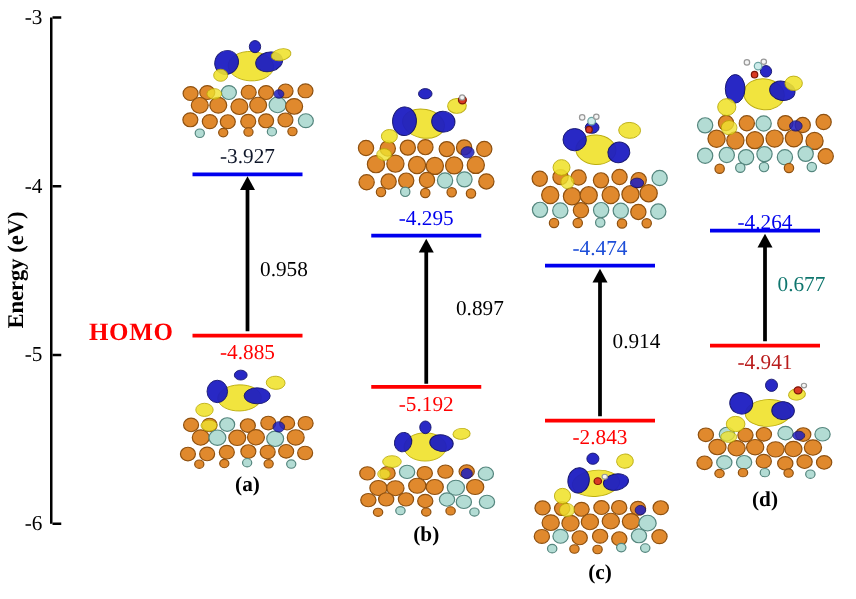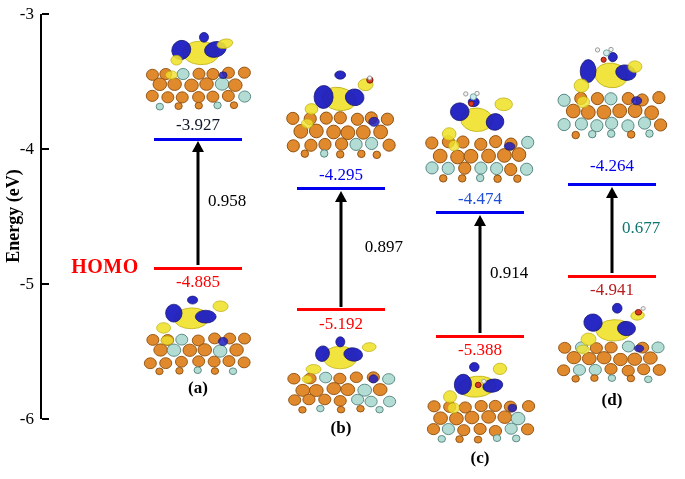--- a/index.html
+++ b/index.html
@@ -88,21 +88,21 @@
           <ellipse cx="32.5" cy="55.8" rx="6.1" ry="4.7" fill="#f0e330" stroke="#b8a800" stroke-width="0.8" opacity="0.8" transform="rotate(0 32.5 55.8)"></ellipse>
           <ellipse cx="86.0" cy="55.9" rx="4.1" ry="3.8" fill="#1d1dc2" stroke="#0d0d6b" stroke-width="0.8" opacity="0.85" transform="rotate(0 86.0 55.9)"></ellipse>
         </svg>
       </div>
     <div class="level lumo-line" style="left: 154px; top: 137.645px; width: 88px; background: rgb(0, 0, 238);"></div>
     <div class="value lumo-value" style="left: 154px; top: 115.145px; width: 88px; color: #0f172a;">-3.927</div>
     <div class="arrow" style="left: 190px; top: 141.145px; height: 124.33px;">
         <div class="head"></div>
         <div class="shaft"></div>
       </div>
-    <div class="gap" style="left: 208px; top: 191px; color: rgb(0, 0, 0);">0.958</div>
+    <div class="gap" style="left: 208px; top: 206px; color: rgb(0, 0, 0);">0.958</div>
     <div class="level homo-line" style="left: 154px; top: 266.975px; width: 88px; background: rgb(255, 0, 0);"></div>
     <div class="value homo-value" style="left: 154px; top: 272.475px; width: 88px; color: rgb(255, 0, 0);">-4.885</div>
     <div class="mol mol-bottom" style="left: 140px; top: 292px; width: 116px; height: 86px;">
         <svg viewBox="0 0 120 98" width="100%" height="100%" preserveAspectRatio="none" xmlns="http://www.w3.org/2000/svg">
           <circle cx="13.3" cy="54.6" r="6.2" fill="#e0892d" stroke="#8f5110" stroke-width="1"></circle>
           <circle cx="28.6" cy="54.7" r="6.2" fill="#e0892d" stroke="#8f5110" stroke-width="1"></circle>
           <circle cx="43.2" cy="54.3" r="6.2" fill="#b3dcd4" stroke="#55867e" stroke-width="1"></circle>
           <circle cx="60.3" cy="55.2" r="6.2" fill="#e0892d" stroke="#8f5110" stroke-width="1"></circle>
           <circle cx="77.2" cy="52.9" r="6.2" fill="#e0892d" stroke="#8f5110" stroke-width="1"></circle>
           <circle cx="92.8" cy="53.0" r="6.2" fill="#e0892d" stroke="#8f5110" stroke-width="1"></circle>
@@ -270,21 +270,21 @@
         </svg>
       </div>
     <div class="level lumo-line" style="left: 436px; top: 211.49px; width: 88px; background: rgb(0, 0, 238);"></div>
     <div class="value lumo-value" style="left: 436px; top: 188.99px; width: 88px; color: #1d4ed8;">-4.474</div>
     <div class="arrow" style="left: 472px; top: 214.99px; height: 118.39px;">
         <div class="head"></div>
         <div class="shaft"></div>
       </div>
     <div class="gap" style="left: 490px; top: 262.685px; color: rgb(0, 0, 0);">0.914</div>
     <div class="level homo-line" style="left: 436px; top: 334.88px; width: 88px; background: rgb(255, 0, 0);"></div>
-    <div class="value homo-value" style="left: 436px; top: 340.38px; width: 88px; color: rgb(255, 0, 0);">-5.388</div>
+    <div class="value homo-value" style="left: 436px; top: 340.38px; width: 88px; color: rgb(255, 0, 0);">-2.843</div>
     <div class="mol mol-bottom" style="left: 421px; top: 358px; width: 118px; height: 88px;">
         <svg viewBox="0 0 120 98" width="100%" height="100%" preserveAspectRatio="none" xmlns="http://www.w3.org/2000/svg">
           <circle cx="13.3" cy="53.8" r="6.2" fill="#e0892d" stroke="#8f5110" stroke-width="1"></circle>
           <circle cx="29.2" cy="54.4" r="6.2" fill="#e0892d" stroke="#8f5110" stroke-width="1"></circle>
           <circle cx="45.0" cy="55.1" r="6.2" fill="#e0892d" stroke="#8f5110" stroke-width="1"></circle>
           <circle cx="61.2" cy="53.5" r="6.2" fill="#e0892d" stroke="#8f5110" stroke-width="1"></circle>
           <circle cx="75.6" cy="53.4" r="6.2" fill="#e0892d" stroke="#8f5110" stroke-width="1"></circle>
           <circle cx="90.9" cy="54.2" r="6.2" fill="#e0892d" stroke="#8f5110" stroke-width="1"></circle>
           <circle cx="109.4" cy="53.6" r="6.2" fill="#e0892d" stroke="#8f5110" stroke-width="1"></circle>
           <circle cx="19.9" cy="67.0" r="7.0" fill="#e0892d" stroke="#8f5110" stroke-width="1"></circle>
@@ -356,21 +356,21 @@
           <ellipse cx="60.8" cy="11.3" rx="4.6" ry="4.7" fill="#1d1dc2" stroke="#0d0d6b" stroke-width="0.8" opacity="0.95" transform="rotate(0 60.8 11.3)"></ellipse>
           <ellipse cx="30.8" cy="57.3" rx="6.4" ry="5.8" fill="#f0e330" stroke="#b8a800" stroke-width="0.8" opacity="0.8" transform="rotate(0 30.8 57.3)"></ellipse>
           <ellipse cx="85.1" cy="55.9" rx="5.1" ry="4.2" fill="#1d1dc2" stroke="#0d0d6b" stroke-width="0.8" opacity="0.85" transform="rotate(0 85.1 55.9)"></ellipse>
           <circle cx="54.4" cy="7.0" r="3.1" fill="#cdeceb" stroke="#6fa6a4" stroke-width="1"></circle>
           <circle cx="45.3" cy="4.0" r="2.2" fill="#f4f4f4" stroke="#999999" stroke-width="1"></circle>
           <circle cx="59.0" cy="3.5" r="2.2" fill="#f4f4f4" stroke="#999999" stroke-width="1"></circle>
           <circle cx="51.5" cy="14.0" r="2.6" fill="#d93a24" stroke="#7e1608" stroke-width="1"></circle>
         </svg>
       </div>
     <div class="level lumo-line" style="left: 568px; top: 183.14px; width: 88px; background: rgb(0, 0, 238);"></div>
-    <div class="value lumo-value" style="left: 568px; top: 156px; width: 88px; color: rgb(0, 0, 238);">-4.264</div>
+    <div class="value lumo-value" style="left: 568px; top: 168px; width: 88px; color: rgb(0, 0, 238);">-4.264</div>
     <div class="arrow" style="left: 604px; top: 186.64px; height: 86.395px;">
         <div class="head"></div>
         <div class="shaft"></div>
       </div>
     <div class="gap" style="left: 622px; top: 218.337px; color: #0f766e;">0.677</div>
     <div class="level homo-line" style="left: 568px; top: 274.535px; width: 88px; background: rgb(255, 0, 0);"></div>
     <div class="value homo-value" style="left: 568px; top: 280.035px; width: 88px; color: #b91c1c;">-4.941</div>
     <div class="mol mol-bottom" style="left: 553px; top: 300px; width: 118px; height: 86px;">
         <svg viewBox="0 0 120 98" width="100%" height="100%" preserveAspectRatio="none" xmlns="http://www.w3.org/2000/svg">
           <circle cx="11.9" cy="54.5" r="6.2" fill="#e0892d" stroke="#8f5110" stroke-width="1"></circle>

